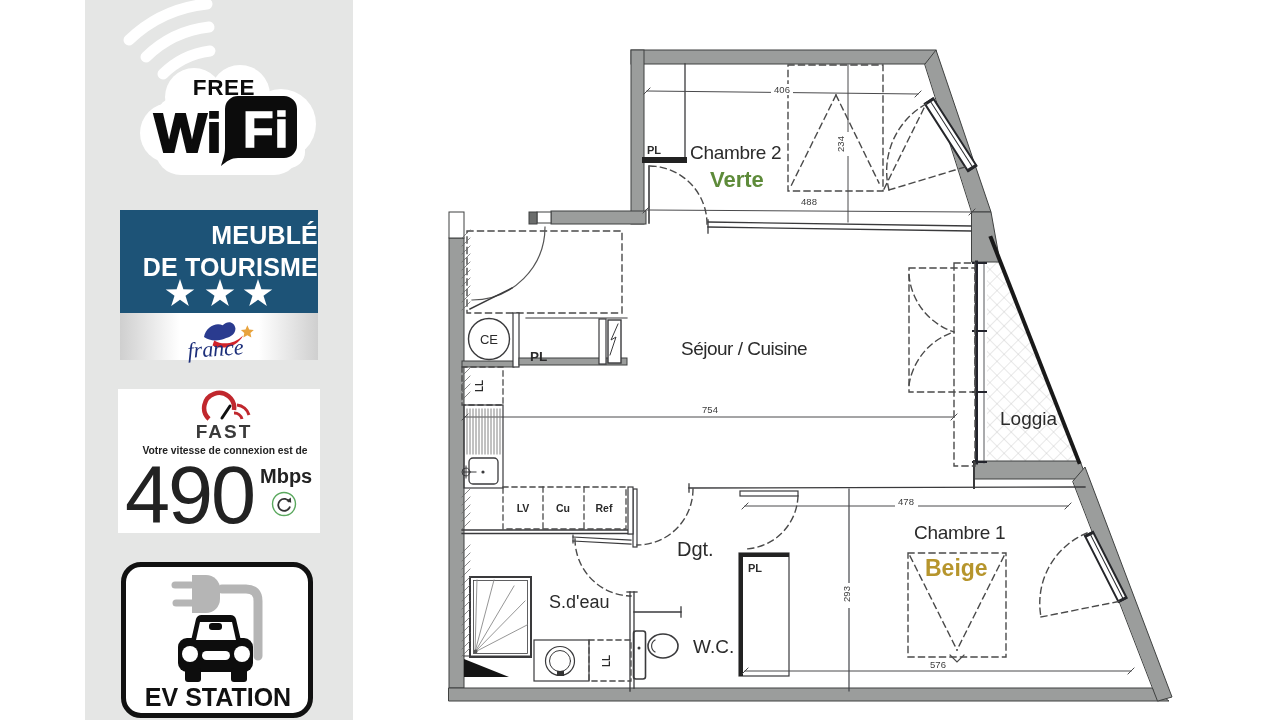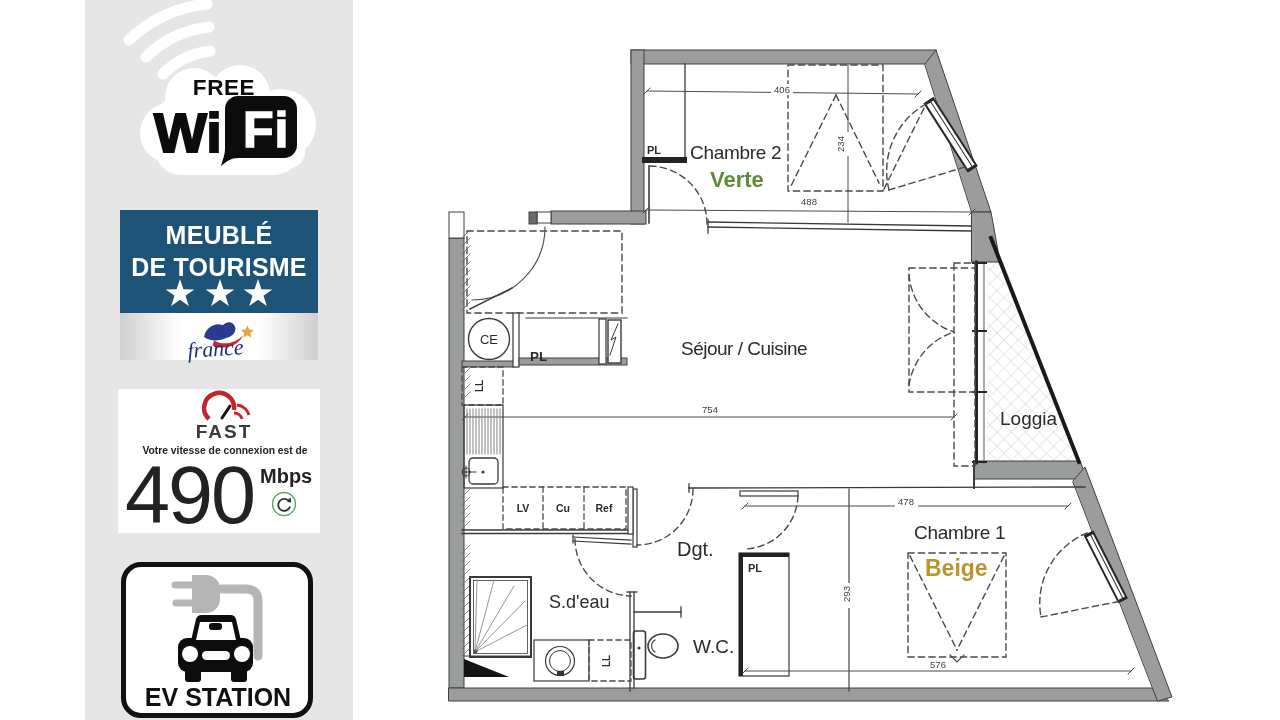--- a/index.html
+++ b/index.html
@@ -33,21 +33,21 @@
 
   <text x="224" y="95" font-size="22.5" font-weight="bold" fill="#0c0c0c" text-anchor="middle" letter-spacing="0.6">FREE</text>
 
   <text x="154" y="152" font-size="56" font-weight="bold" fill="#0c0c0c" stroke="#0c0c0c" stroke-width="2" letter-spacing="0">Wi</text>
 
   <path d="M 239 96 h 45 a 13 13 0 0 1 13 13 v 36 a 13 13 0 0 1 -13 13 h -46 c -7 0 -11 3 -17 8 c 2 -7 4 -11 4 -18 v -39 a 13 13 0 0 1 14 -13 z" fill="#0c0c0c"></path>
   <text x="243" y="147" font-size="50" font-weight="bold" fill="#fff" stroke="#fff" stroke-width="1.5" letter-spacing="1">Fi</text>
 </svg>
 
 <div class="abs" style="left:120px;top:210px;width:198px;height:103px;background:#1d5377;"></div>
-<div class="abs" style="left:120px;top:212px;width:198px;text-align:center;color:#fff;font-weight:bold;font-size:25px;letter-spacing:0.2px;line-height:32px;padding-top:7px;">MEUBLÉ<br>DE TOURISME</div>
+<div class="abs" style="left:120px;top:212px;width:198px;text-align:right;color:#fff;font-weight:bold;font-size:25px;letter-spacing:0.2px;line-height:32px;padding-top:7px;">MEUBLÉ<br>DE TOURISME</div>
 <svg class="abs" style="left:120px;top:276px;" width="198" height="36" viewBox="0 0 198 36">
 
   <g fill="#fff">
     <polygon points="79.0,3.0 82.4,13.3 93.3,13.4 84.5,19.8 87.8,30.1 79.0,23.8 70.2,30.1 73.5,19.8 64.7,13.4 75.6,13.3" transform="translate(-19,0)"></polygon>
     <polygon points="79.0,3.0 82.4,13.3 93.3,13.4 84.5,19.8 87.8,30.1 79.0,23.8 70.2,30.1 73.5,19.8 64.7,13.4 75.6,13.3" transform="translate(21,0)"></polygon>
     <polygon points="79.0,3.0 82.4,13.3 93.3,13.4 84.5,19.8 87.8,30.1 79.0,23.8 70.2,30.1 73.5,19.8 64.7,13.4 75.6,13.3" transform="translate(59,0)"></polygon>
   </g>
 </svg>
 
 <div class="abs" style="left:120px;top:313px;width:198px;height:47px;background:linear-gradient(90deg,#cfcfcf,#ffffff 30%,#ffffff 70%,#cfcfcf);"></div>

